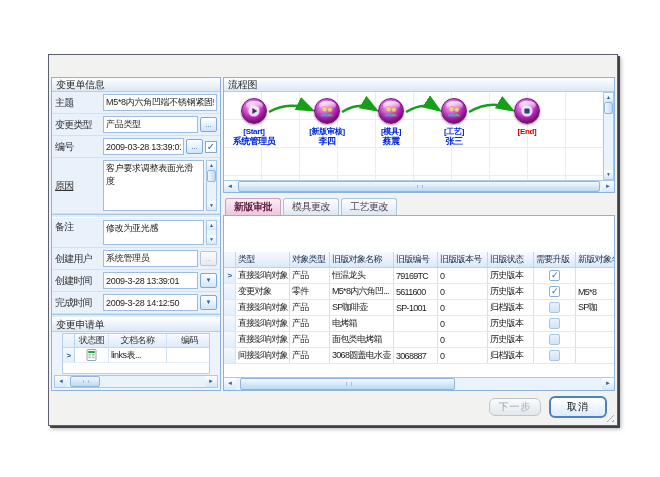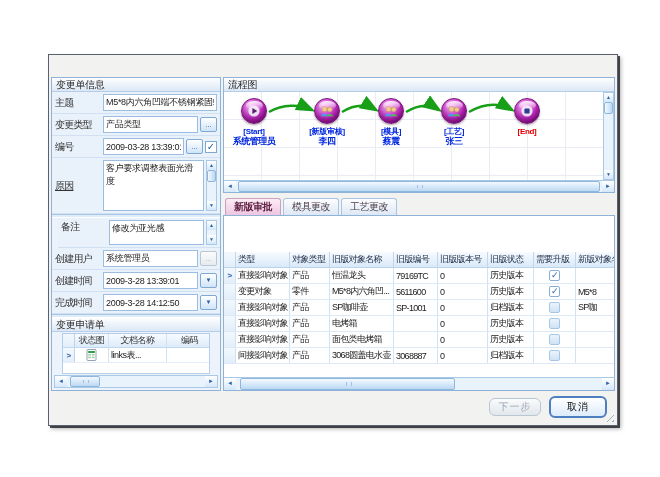--- a/index.html
+++ b/index.html
@@ -32,21 +32,21 @@
   font-size:9px;color:#222;padding:1px 2px;resize:none;font-family:inherit;letter-spacing:-.3px;}
 .sqbtn{width:17px;height:15px;flex:none;border:1px solid #7fa9d3;border-radius:2px;
   background:linear-gradient(#ffffff,#cfe4f8);color:#2a62a8;font-size:8px;
   line-height:13px;text-align:center;cursor:default;}
 .sqbtn.dim{border-color:#b9c6d4;color:#aab6c2;background:linear-gradient(#fbfbfb,#e7ebef);}
 .sqbtn.caret{font-size:6px;}
 .chk{width:12px;height:12px;flex:none;border:1px solid #7fa9d3;background:#fff;
   color:#2a62a8;font-size:10px;line-height:10px;text-align:center;font-weight:bold;}
 .row-tall{height:56px;align-items:stretch;}
 .row-tall .flabel{align-self:center;text-decoration:underline;}
-.row-note{height:30px;align-items:stretch;margin-left:6px;}
+.row-note{height:30px;align-items:stretch;}
 .vsb{width:11px;flex:none;display:flex;flex-direction:column;border:1px solid #aac9e6;background:#e9f3fc;}
 .vsb .vbtn{height:9px;font-size:5px;color:#2a62a8;text-align:center;line-height:9px;
   background:linear-gradient(#fff,#d4e7f9);cursor:default;}
 .vsb .vtrack{flex:1;position:relative;}
 .vsb .vthumb{position:absolute;left:0;right:0;top:0;height:12px;
   background:linear-gradient(90deg,#f3f9ff,#bcd9f3);border:1px solid #8fb6dd;border-radius:2px;}
 .divider{flex:none;height:4px;background:#dfecf9;border-top:1px solid #a9c7e5;border-bottom:1px solid #ffffff;}
 .mini-grid{flex:1;min-height:0;margin:1px 10px 0;background:#fff;border:1px solid #b4cde8;overflow:hidden;}
 .mg-head,.mg-row{display:flex;font-size:9px;letter-spacing:-.5px;white-space:nowrap;}
 .mg-head{height:14px;background:linear-gradient(#f8fbff,#dcebfa);border-bottom:1px solid #c2d8ee;color:#333;}

